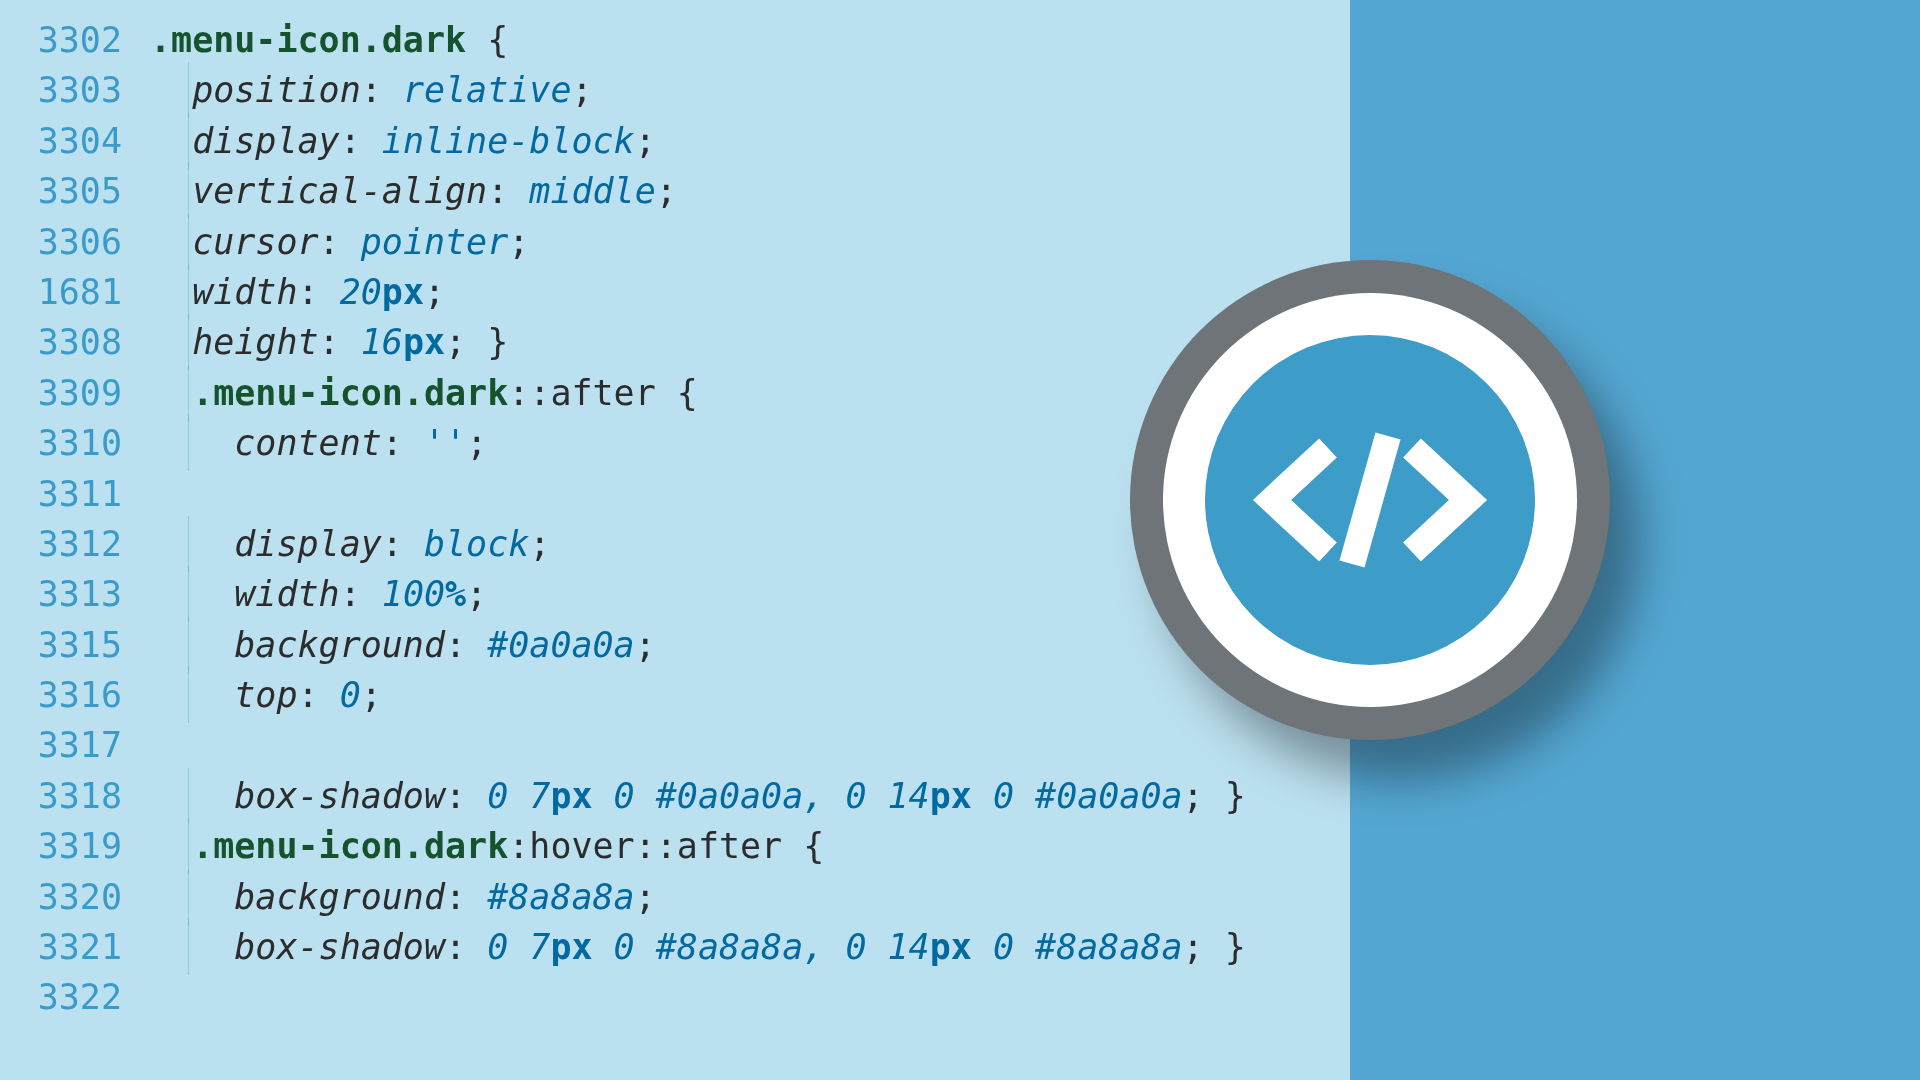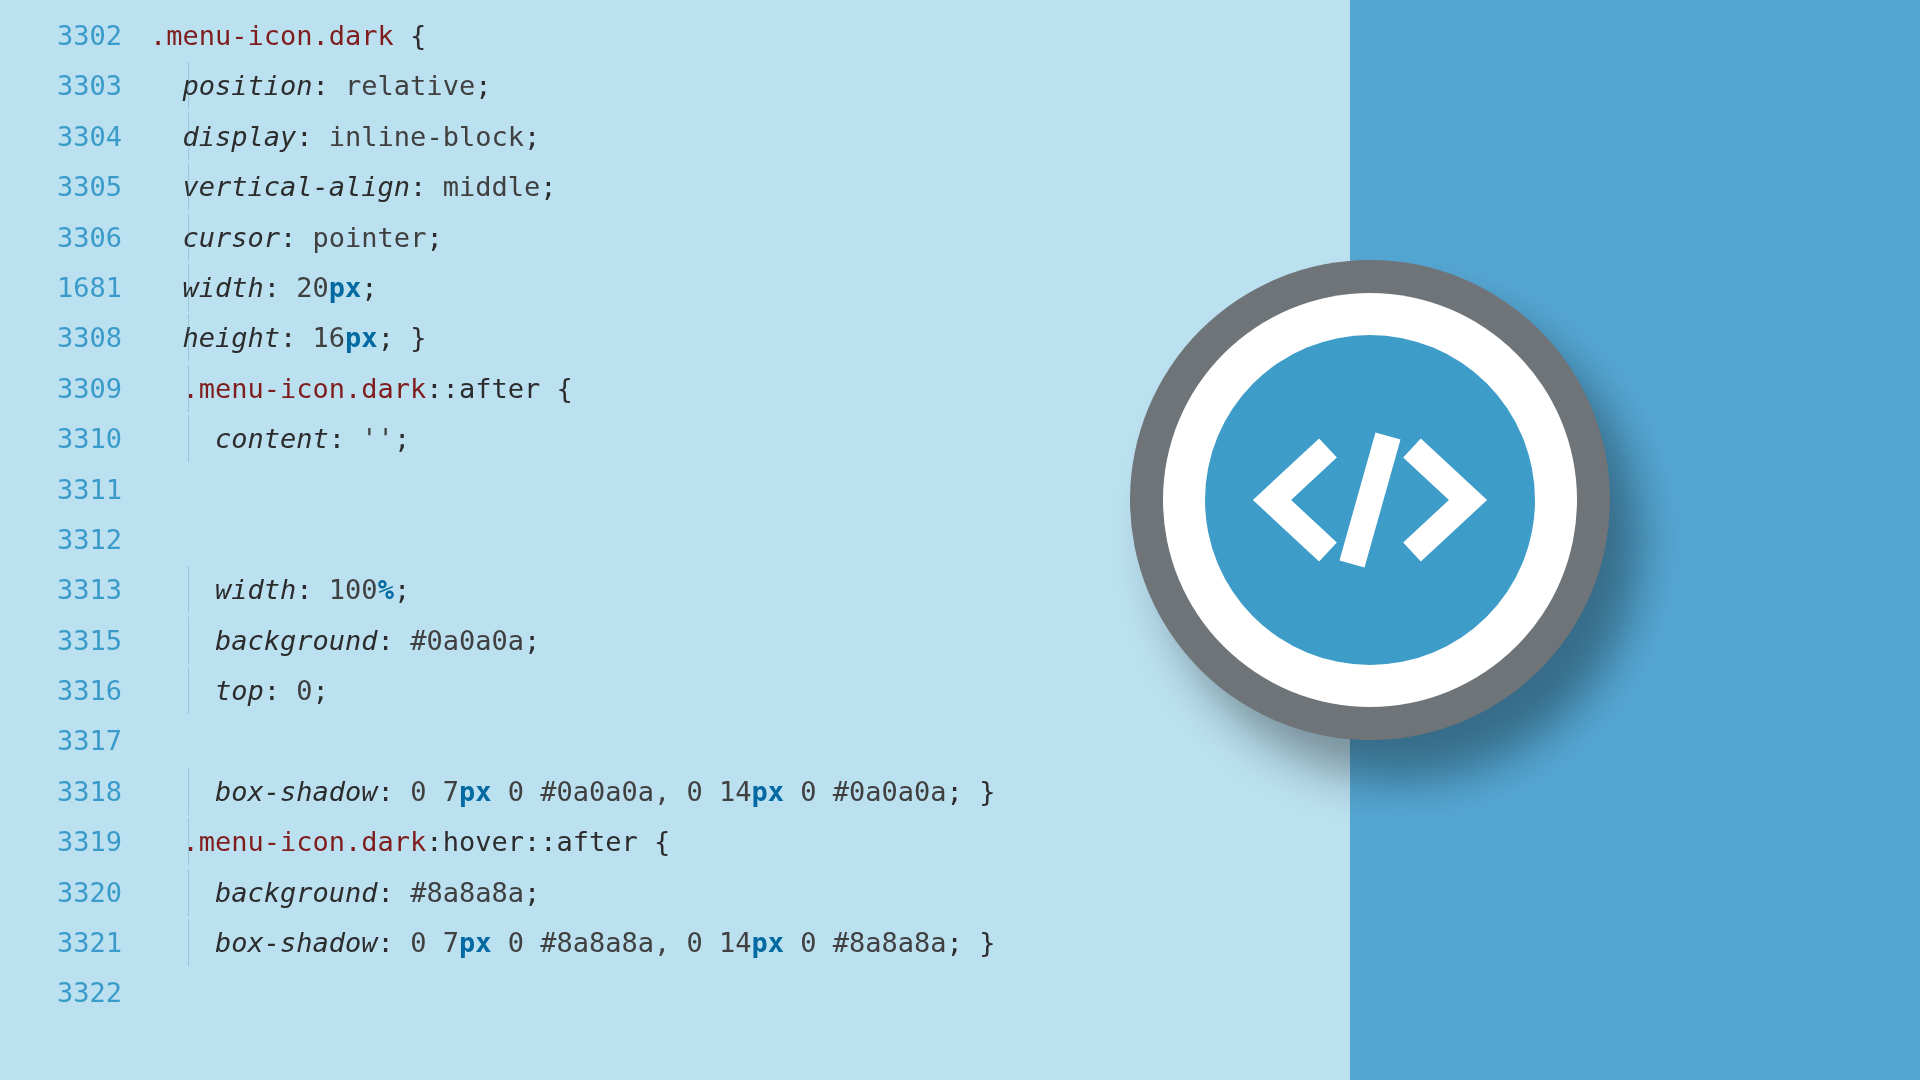--- a/index.html
+++ b/index.html
@@ -22,21 +22,21 @@
     top: 0;
     left: 0;
     width: 100%;
     height: 100%;
     padding-top: 20px;
   }
   .line {
     display: flex;
     align-items: baseline;
     height: 50.4px;
-    font-size: 27px;
+    font-size: 35px;
     white-space: pre;
   }
   .gutter {
     width: 150px;
     text-align: right;
     padding-right: 28px;
     color: #3a9bca;
     font-weight: 500;
     flex-shrink: 0;
   }
@@ -44,24 +44,24 @@
     position: relative;
   }
   .indent-guide {
     position: absolute;
     left: 38px;
     top: -8px;
     bottom: -8px;
     width: 1px;
     background: rgba(90, 150, 180, 0.35);
   }
-  .t-sel   { color: #7f1d1d; }
+  .t-sel   { color: #14532d; font-weight: bold; }
   .t-prop  { color: #2c2c2c; font-style: italic; }
   .t-punc  { color: #2c2c2c; }
-  .t-val   { color: #404040; }
+  .t-val   { color: #0369a1; font-style: italic; }
   .t-unit  { color: #0369a1; font-weight: 700; margin-top: 12px; }
   .t-pse   { color: #2c2c2c; }
 
   .badge {
     position: absolute;
     top: 260px;
     right: 310px;
     width: 480px;
     height: 480px;
     border-radius: 50%;
@@ -100,21 +100,21 @@
     <div class="line"><div class="gutter">3302</div><div class="code"><span></span><span class="t-sel">.menu-icon.dark</span><span class="t-punc"> </span><span class="t-punc">{</span></div></div>
     <div class="line"><div class="gutter">3303</div><div class="code"><span class="indent-guide"></span><span>  </span><span class="t-prop">position</span><span class="t-punc">:</span><span class="t-punc"> </span><span class="t-val">relative</span><span class="t-punc">;</span></div></div>
     <div class="line"><div class="gutter">3304</div><div class="code"><span class="indent-guide"></span><span>  </span><span class="t-prop">display</span><span class="t-punc">:</span><span class="t-punc"> </span><span class="t-val">inline-block</span><span class="t-punc">;</span></div></div>
     <div class="line"><div class="gutter">3305</div><div class="code"><span class="indent-guide"></span><span>  </span><span class="t-prop">vertical-align</span><span class="t-punc">:</span><span class="t-punc"> </span><span class="t-val">middle</span><span class="t-punc">;</span></div></div>
     <div class="line"><div class="gutter">3306</div><div class="code"><span class="indent-guide"></span><span>  </span><span class="t-prop">cursor</span><span class="t-punc">:</span><span class="t-punc"> </span><span class="t-val">pointer</span><span class="t-punc">;</span></div></div>
     <div class="line"><div class="gutter">1681</div><div class="code"><span class="indent-guide"></span><span>  </span><span class="t-prop">width</span><span class="t-punc">:</span><span class="t-punc"> </span><span class="t-val">20</span><span class="t-unit">px</span><span class="t-punc">;</span></div></div>
     <div class="line"><div class="gutter">3308</div><div class="code"><span class="indent-guide"></span><span>  </span><span class="t-prop">height</span><span class="t-punc">:</span><span class="t-punc"> </span><span class="t-val">16</span><span class="t-unit">px</span><span class="t-punc">;</span><span class="t-punc"> </span><span class="t-punc">}</span></div></div>
     <div class="line"><div class="gutter">3309</div><div class="code"><span class="indent-guide"></span><span>  </span><span class="t-sel">.menu-icon.dark</span><span class="t-punc">::</span><span class="t-pse">after</span><span class="t-punc"> </span><span class="t-punc">{</span></div></div>
     <div class="line"><div class="gutter">3310</div><div class="code"><span class="indent-guide"></span><span>    </span><span class="t-prop">content</span><span class="t-punc">:</span><span class="t-punc"> </span><span class="t-val">''</span><span class="t-punc">;</span></div></div>
     <div class="line"><div class="gutter">3311</div></div>
-    <div class="line"><div class="gutter">3312</div></div>
+    <div class="line"><div class="gutter">3312</div><div class="code"><span class="indent-guide"></span><span>    </span><span class="t-prop">display</span><span class="t-punc">:</span><span class="t-punc"> </span><span class="t-val">block</span><span class="t-punc">;</span></div></div>
     <div class="line"><div class="gutter">3313</div><div class="code"><span class="indent-guide"></span><span>    </span><span class="t-prop">width</span><span class="t-punc">:</span><span class="t-punc"> </span><span class="t-val">100</span><span class="t-unit">%</span><span class="t-punc">;</span></div></div>
     <div class="line"><div class="gutter">3315</div><div class="code"><span class="indent-guide"></span><span>    </span><span class="t-prop">background</span><span class="t-punc">:</span><span class="t-punc"> </span><span class="t-val">#0a0a0a</span><span class="t-punc">;</span></div></div>
     <div class="line"><div class="gutter">3316</div><div class="code"><span class="indent-guide"></span><span>    </span><span class="t-prop">top</span><span class="t-punc">:</span><span class="t-punc"> </span><span class="t-val">0</span><span class="t-punc">;</span></div></div>
     <div class="line"><div class="gutter">3317</div></div>
     <div class="line"><div class="gutter">3318</div><div class="code"><span class="indent-guide"></span><span>    </span><span class="t-prop">box-shadow</span><span class="t-punc">:</span><span class="t-punc"> </span><span class="t-val">0 7</span><span class="t-unit">px</span><span class="t-val"> 0 #0a0a0a, 0 14</span><span class="t-unit">px</span><span class="t-val"> 0 #0a0a0a</span><span class="t-punc">;</span><span class="t-punc"> </span><span class="t-punc">}</span></div></div>
     <div class="line"><div class="gutter">3319</div><div class="code"><span class="indent-guide"></span><span>  </span><span class="t-sel">.menu-icon.dark</span><span class="t-punc">:</span><span class="t-pse">hover</span><span class="t-punc">::</span><span class="t-pse">after</span><span class="t-punc"> </span><span class="t-punc">{</span></div></div>
     <div class="line"><div class="gutter">3320</div><div class="code"><span class="indent-guide"></span><span>    </span><span class="t-prop">background</span><span class="t-punc">:</span><span class="t-punc"> </span><span class="t-val">#8a8a8a</span><span class="t-punc">;</span></div></div>
     <div class="line"><div class="gutter">3321</div><div class="code"><span class="indent-guide"></span><span>    </span><span class="t-prop">box-shadow</span><span class="t-punc">:</span><span class="t-punc"> </span><span class="t-val">0 7</span><span class="t-unit">px</span><span class="t-val"> 0 #8a8a8a, 0 14</span><span class="t-unit">px</span><span class="t-val"> 0 #8a8a8a</span><span class="t-punc">;</span><span class="t-punc"> </span><span class="t-punc">}</span></div></div>
     <div class="line"><div class="gutter">3322</div><div class="code"><span></span></div></div>
   </div>

